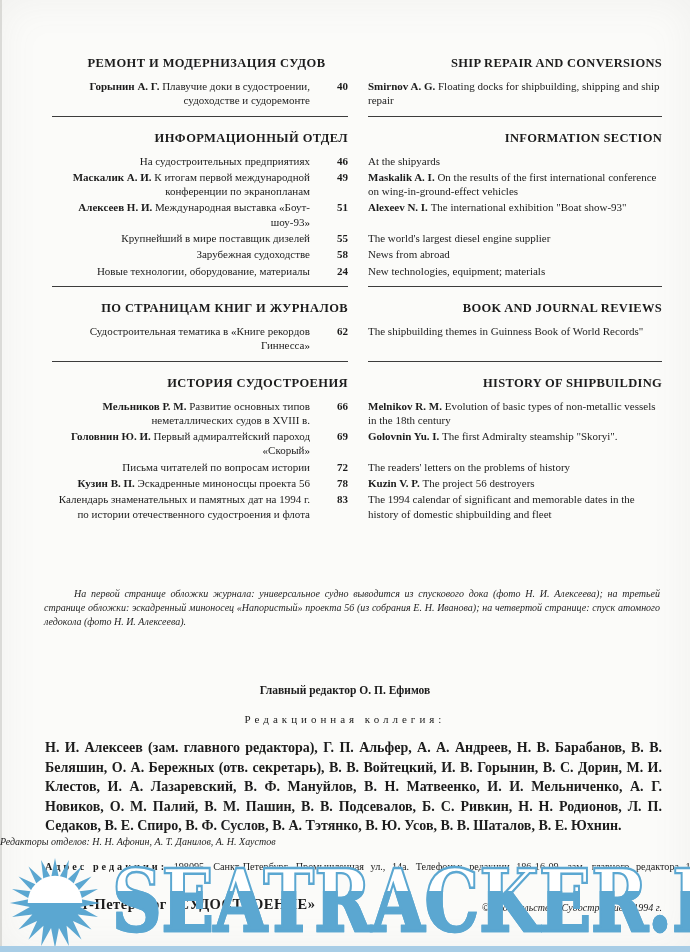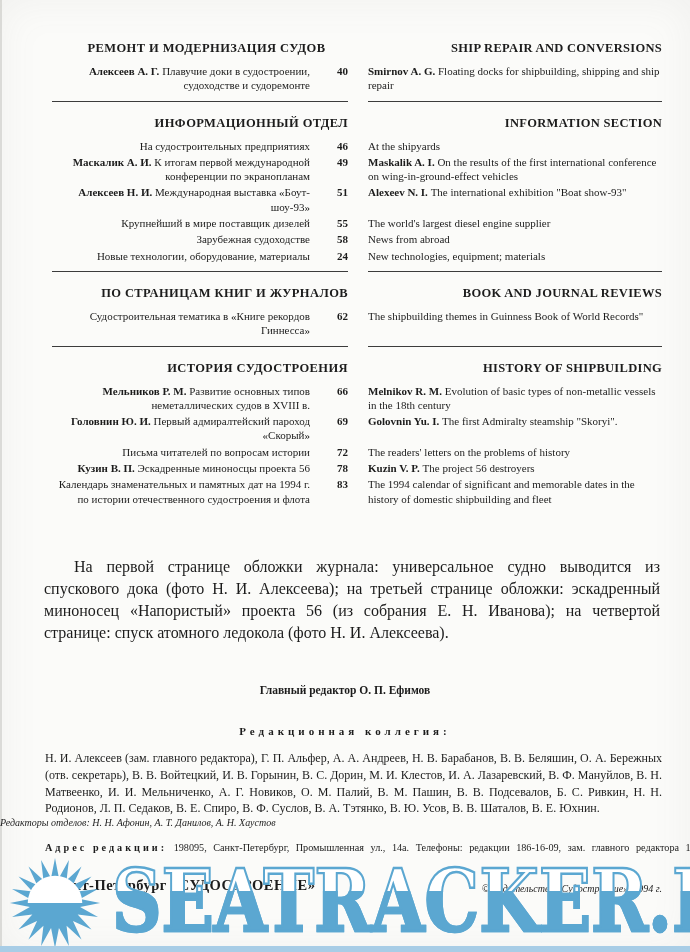--- a/index.html
+++ b/index.html
@@ -21,29 +21,30 @@
   .ru b,.en b{font-weight:bold;}
   .head-row{display:flex;align-items:flex-start;margin:14px 0 8px 0;}
   .hru{width:296px;text-align:right;font-size:12.5px;font-weight:bold;letter-spacing:.4px;}
   .hen{width:294px;margin-left:20px;text-align:right;font-size:12.5px;font-weight:bold;letter-spacing:.3px;}
   .sep-row{display:flex;margin:8px 0 2px 0;}
   .sep{height:1px;background:#3c3c3c;}
   .sep-l{width:296px;}
   .sep-r{width:294px;margin-left:20px;}
   
   .footnote{
-    margin:50px 2px 0 -8px;
-    font-size:16px;line-height:1.38;text-align:justify;
+    margin:66px 2px 0 -8px;
+    font-size:10px;line-height:1.38;text-align:justify;
     text-indent:30px;
+    font-style:italic;
   }
   
   .masthead{position:absolute;left:0;right:0;top:684px;}
   .chief{ text-align:center;font-size:11.5px;font-weight:bold;}
-  .board-head{text-align:center;font-size:11px;font-weight:bold;letter-spacing:4px;margin-top:29px;}
-  .board{margin:13px 28px 0 45px;font-size:12px;line-height:1.4;font-weight:normal;text-align:justify;}
+  .board-head{text-align:center;font-size:11px;font-weight:normal;letter-spacing:4px;margin-top:17px;}
+  .board{margin:13px 28px 0 45px;font-size:14px;line-height:1.4;font-weight:bold;text-align:justify;}
   .depts{text-align:left;font-style:italic;font-size:10px;}
   .address{margin:14px 28px 0 45px;font-size:10.2px;word-spacing:4px;white-space:nowrap;}
   .address .addr-label{font-weight:bold;letter-spacing:3px;word-spacing:0;}
   .bottom-row{display:flex;justify-content:space-between;align-items:flex-end;margin:24px 28px 0 45px;}
   .city{font-size:14.5px;font-weight:bold;letter-spacing:.5px;}
   .copyright{font-size:10px;font-style:italic;}
   
   .watermark{position:absolute;left:0;top:856px;width:690px;height:96px;}
   .wm-sun{position:absolute;left:8px;top:0px;}
   .wm-text{
@@ -60,26 +61,26 @@
   .wm-strip{position:absolute;left:0;bottom:0;width:690px;height:6px;background:#a8cde6;}
   .left-edge{position:absolute;left:0;top:0;width:2px;height:952px;background:rgba(140,140,130,0.25);}
 </style>
 </head>
 <body>
 
 <div class="left-edge"></div>
 
 <div class="page">
 
-  <div class="head-row" style="margin-top:1px;gap:45px;">
+  <div class="head-row" style="margin-top:16px;gap:45px;">
     <div class="hru">РЕМОНТ И МОДЕРНИЗАЦИЯ СУДОВ</div>
     <div class="hen">SHIP REPAIR AND CONVERSIONS</div>
   </div>
   <div class="toc-row">
-    <div class="ru"><b>Алексеев А. Г. </b><span>Плавучие доки в судостроении, судоходстве и судоремонте</span></div>
+    <div class="ru"><b>Горынин А. Г. </b><span>Плавучие доки в судостроении, судоходстве и судоремонте</span></div>
     <div class="pg">40</div>
     <div class="en"><b>Smirnov A. G. </b><span>Floating docks for shipbuilding, shipping and ship repair</span></div>
   </div>
   <div class="sep-row">
       <div class="sep sep-l"></div>
       <div class="sep sep-r"></div>
     </div>
 
   <div class="head-row">
     <div class="hru">ИНФОРМАЦИОННЫЙ ОТДЕЛ</div>

